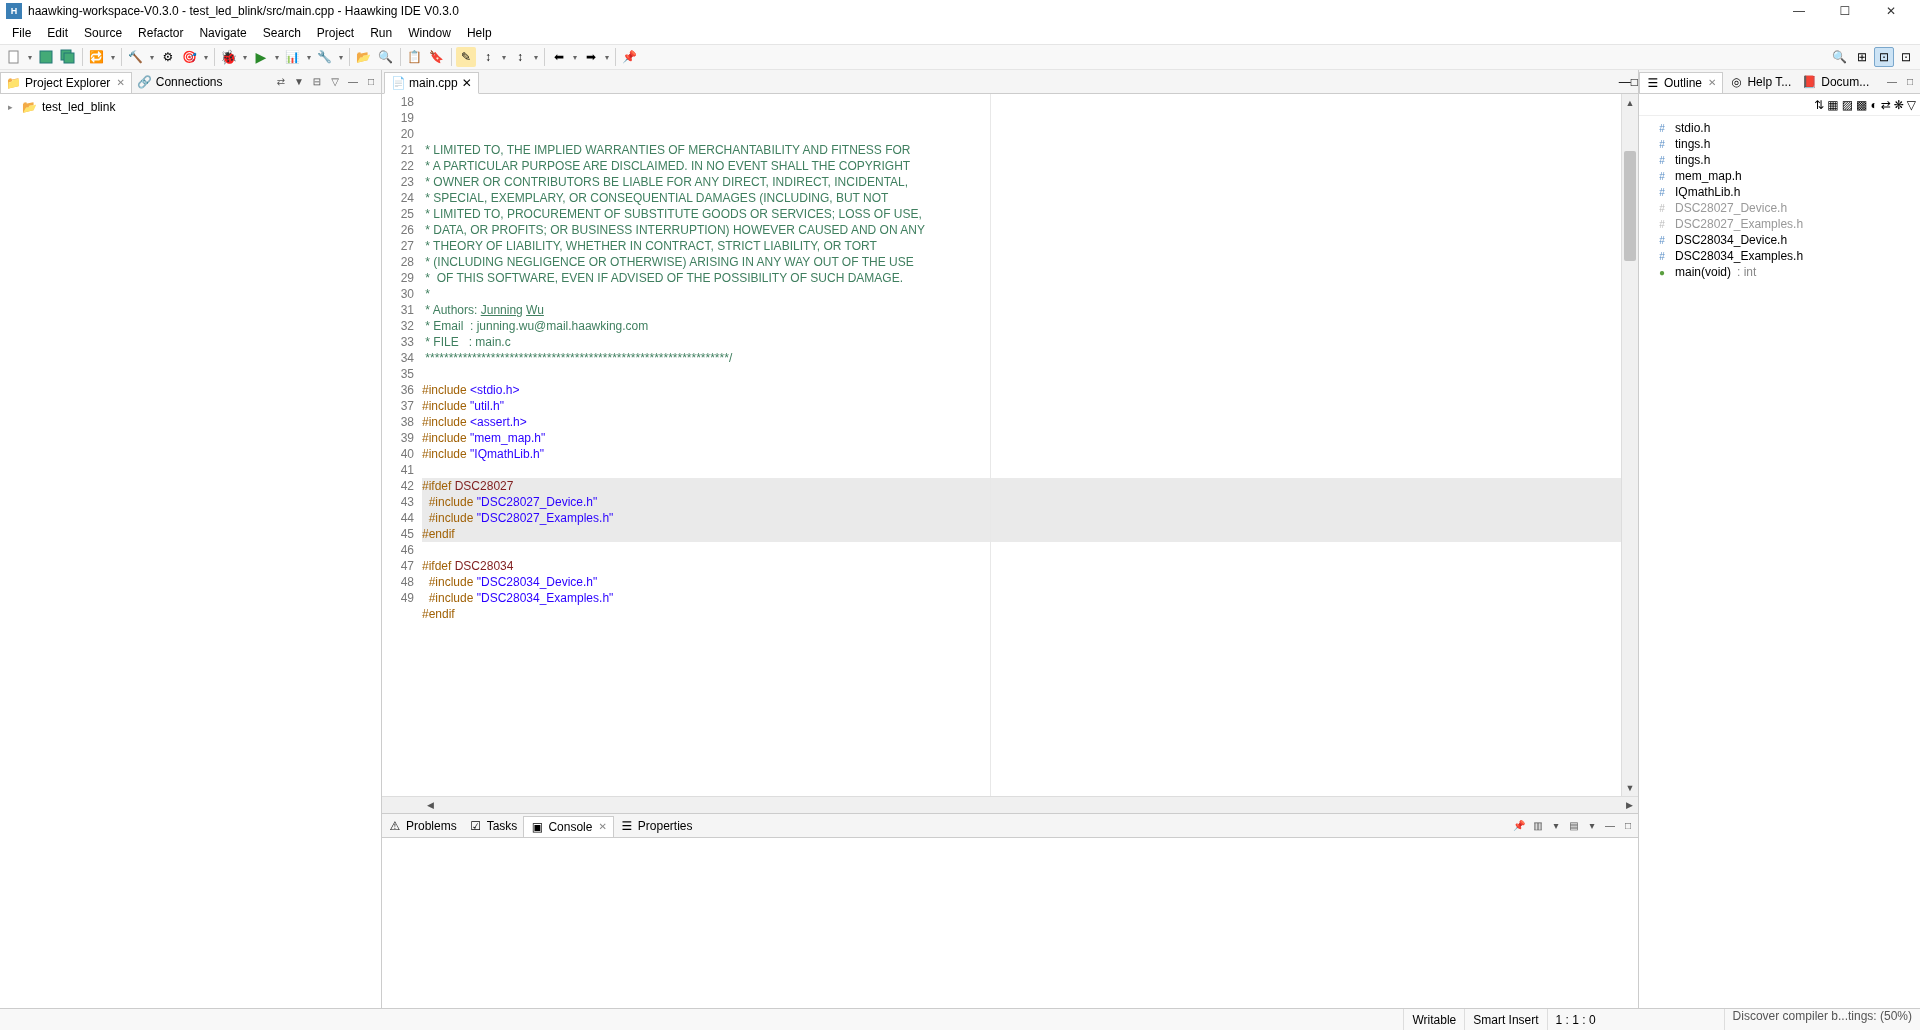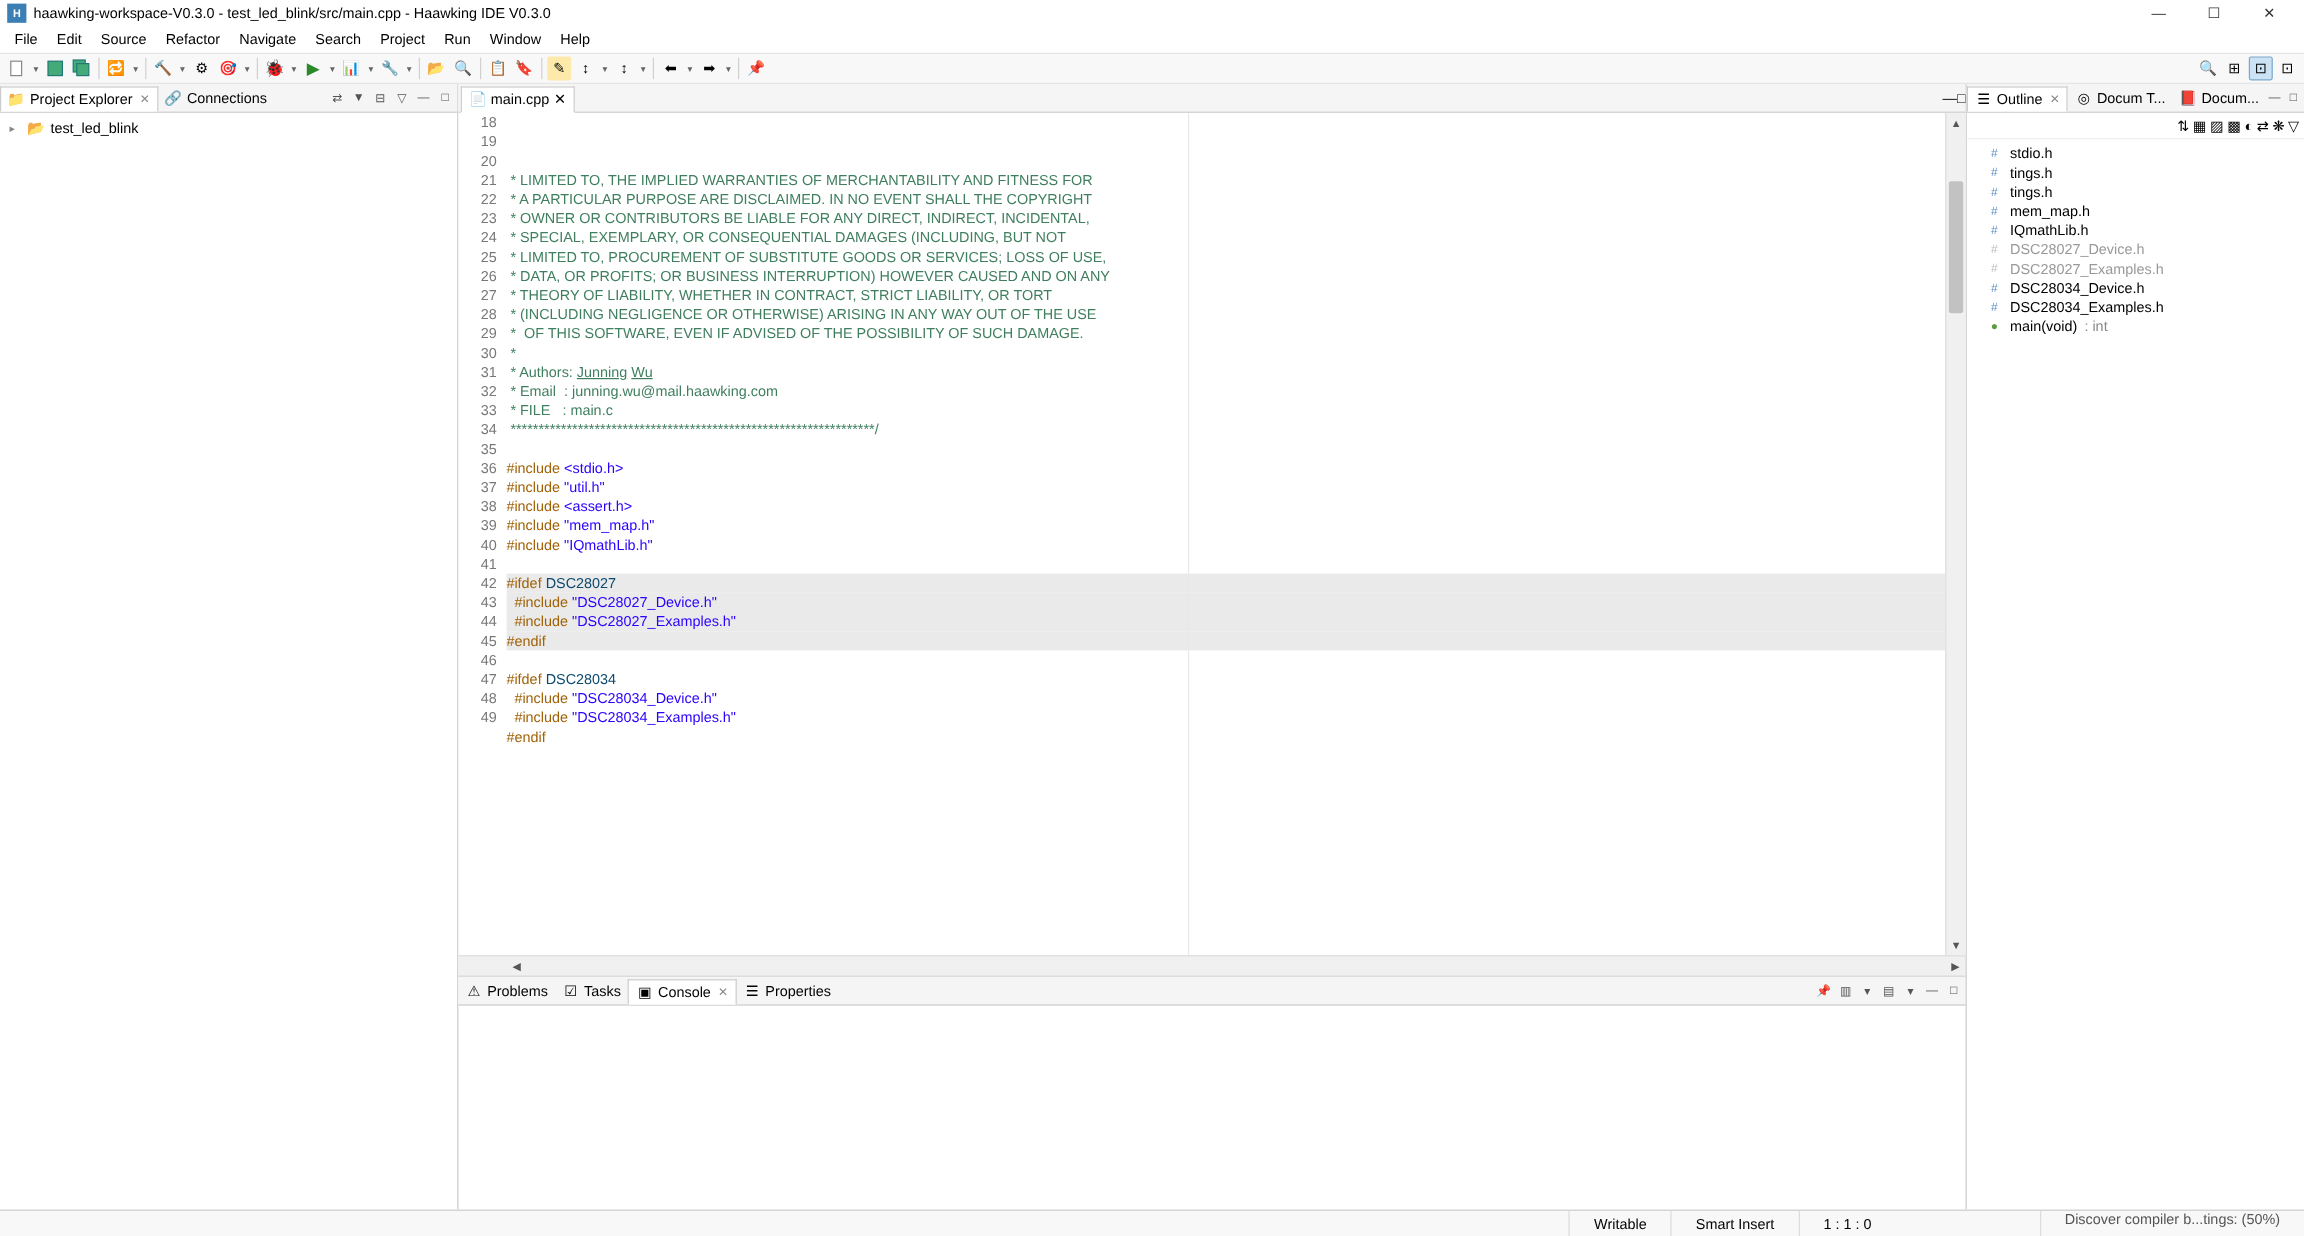--- a/index.html
+++ b/index.html
@@ -48,21 +48,21 @@
 .etab .ficon { width: 14px; height: 14px; color: #5a8fc7; }
 
 .editor { flex: 1; display: flex; overflow: hidden; position: relative; min-height: 0; }
 .gutter { width: 40px; background: #fff; text-align: right; padding-right: 8px; color: #787878; font-family: Consolas, monospace; font-size: 13px; line-height: 16px; padding-top: 0px; user-select: none; }
 .code { flex: 1; font-family: Consolas, monospace; font-size: 13px; line-height: 16px; white-space: pre; overflow: hidden; position: relative; }
 .code-line { height: 16px; }
 .hl-block { background: #eaeaea; }
 .c-comment { color: #3f7f5f; text-align: center; }
 .c-prep { color: #a16207; font-weight: normal; }
 .c-str { color: #2a00ff; }
-.c-macro { color: #0c4a6e; }
+.c-macro { color: #7f1d1d; }
 .c-underline { text-decoration: underline; }
 .print-margin { position: absolute; top: 0; bottom: 0; left: 568px; width: 1px; background: #e8e8e8; }
 .vscroll { width: 17px; background: #f0f0f0; border-left: 1px solid #ddd; display: flex; flex-direction: column; }
 .vscroll .arrow { height: 17px; display: flex; align-items: center; justify-content: center; color: #555; font-size: 9px; }
 .vscroll .track { flex: 1; position: relative; }
 .vscroll .thumb { position: absolute; left: 2px; right: 2px; top: 40px; height: 110px; background: #c2c2c2; border-radius: 2px; }
 .hscroll { height: 17px; background: #f0f0f0; border-top: 1px solid #ddd; display: flex; align-items: center; }
 .hscroll .arrow { width: 17px; display: flex; align-items: center; justify-content: center; color: #555; font-size: 9px; }
 .hscroll .track { flex: 1; }
 
@@ -73,21 +73,21 @@
 
 .outline-toolbar { height: 22px; display: flex; justify-content: flex-end; align-items: center; padding-right: 4px; gap: 3px; border-bottom: 1px solid #eee; }
 .outline-list { flex: 1; padding: 4px 2px; overflow: auto; }
 .oline { display: flex; align-items: center; padding: 1px 4px 1px 14px; gap: 6px; }
 .oline .oicon { width: 14px; height: 14px; display: inline-flex; align-items: center; justify-content: center; font-size: 10px; }
 .oline.dim { color: #999; }
 .oline .ret { color: #888; }
 
 
 .statusbar { height: 22px; border-top: 1px solid #ccc; display: flex; align-items: center; background: #f8f8f8; font-size: 12px; }
-.statusbar .cell { padding: 0 20px; border-left: 1px solid #ddd; height: 100%; display: flex; align-items: center; }
+.statusbar .cell { padding: 0 8px; border-left: 1px solid #ddd; height: 100%; display: flex; align-items: center; }
 .statusbar .spacer { flex: 1; }
 .statusbar .prog { color: #555; flex-direction: column; }
 
 svg { display: block; }
 </style>
 </head>
 <body>
 
 <div class="titlebar">
   <span class="app-icon">H</span>
@@ -303,21 +303,21 @@
 
   <div class="right-panel">
     <div class="view-tabs">
       <div class="vtab active">
           <span class="ticon">☰</span>
           <span>Outline</span>
           <span class="close">✕</span>
         </div>
       <div class="vtab">
           <span class="ticon">◎</span>
-          <span>Docum T...</span>
+          <span>Help T...</span>
         </div>
       <div class="vtab">
           <span class="ticon" style="color:#c33">📕</span>
           <span>Docum...</span>
         </div>
       <span class="tb-spacer"></span>
       <div class="mini-btn">—</div>
       <div class="mini-btn">□</div>
     </div>
     <div class="outline-toolbar">

